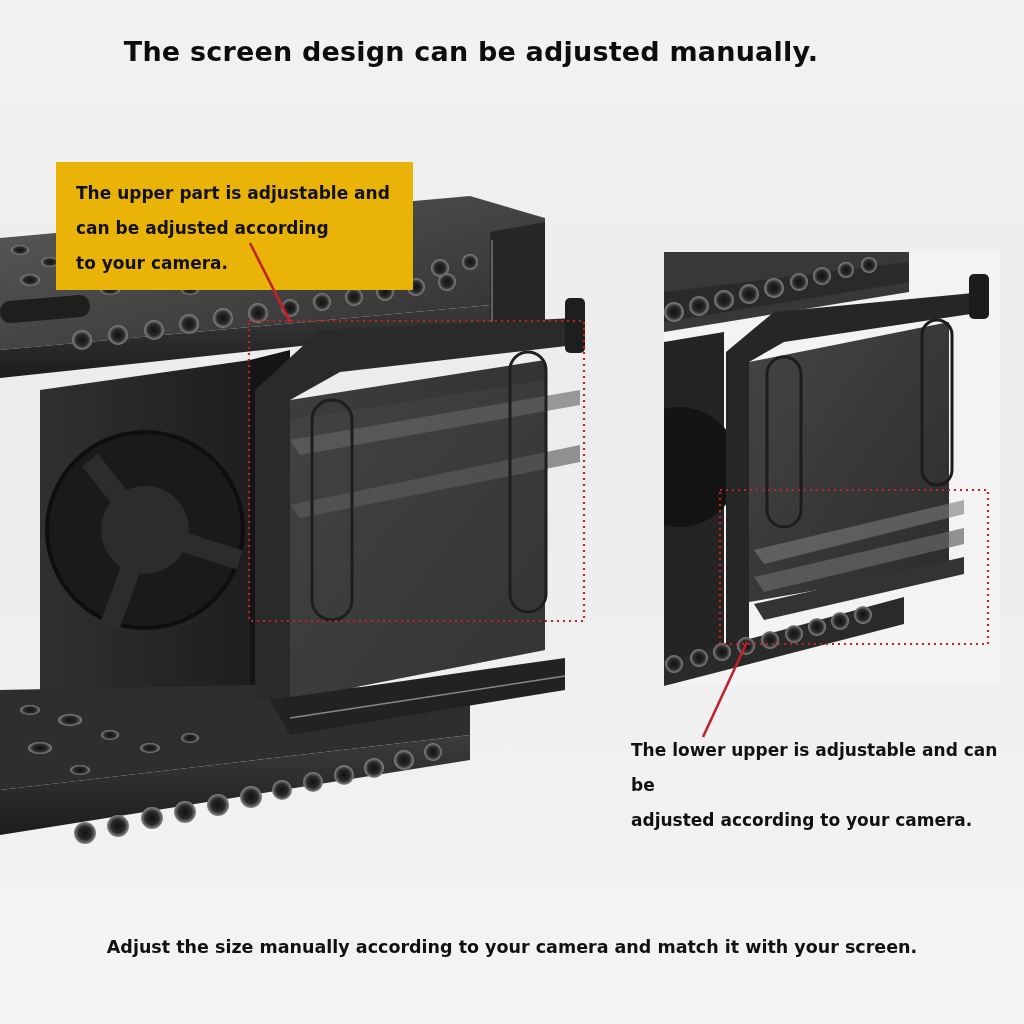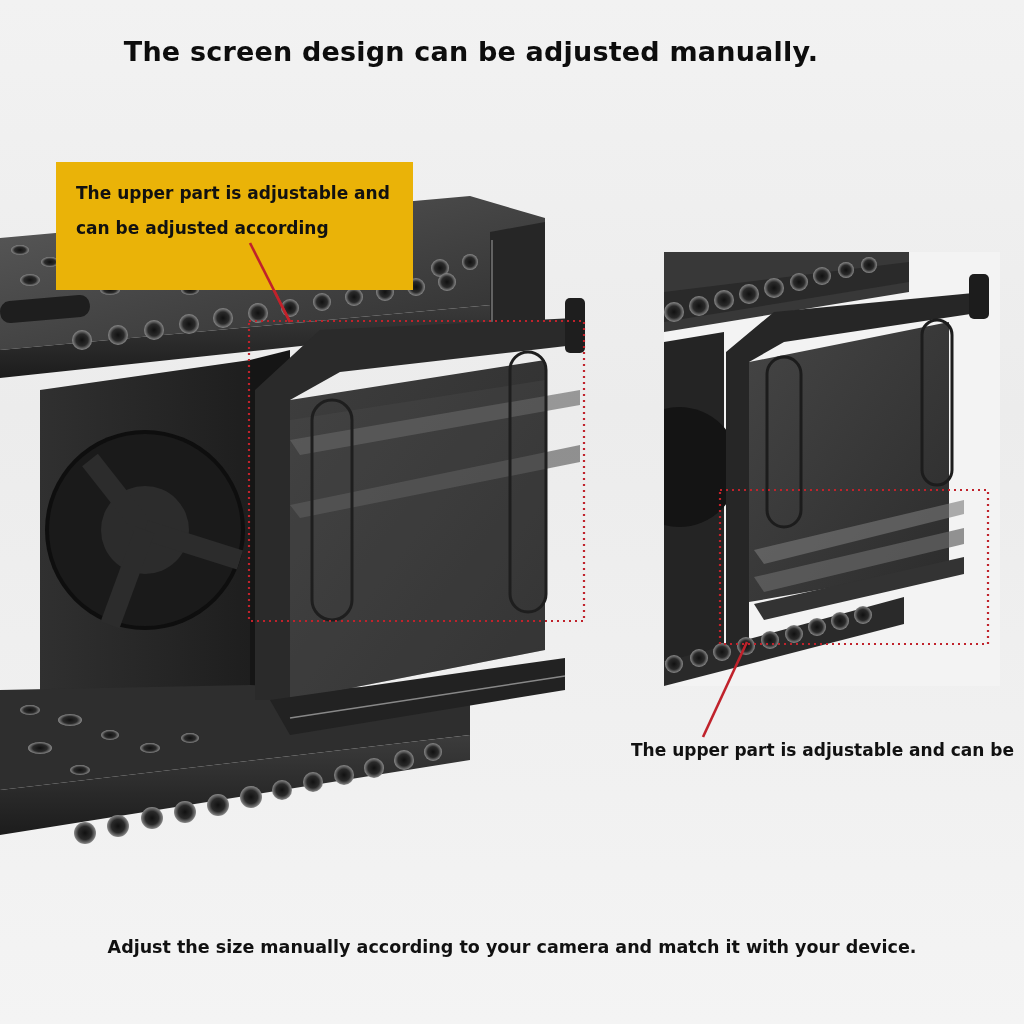--- a/index.html
+++ b/index.html
@@ -224,22 +224,24 @@
 </div>
 
 <svg class="scene" style="pointer-events:none" viewBox="0 0 1024 1024" width="1024" height="1024">
   <rect x="720" y="490" width="268" height="154" fill="none" stroke="#c0222b" stroke-width="2.2" stroke-dasharray="2 4"></rect>
   <line x1="747" y1="642" x2="703" y2="737" stroke="#c0222b" stroke-width="2.6"></line>
 </svg>
 
 <div class="callout-upper">
   <span>The upper part is adjustable and</span>
   <span>can be adjusted according</span>
+  <span>to your camera.</span>
 </div>
 <svg class="scene" style="pointer-events:none" viewBox="0 0 1024 1024" width="1024" height="1024">
   <line x1="250" y1="243" x2="290" y2="322" stroke="#c0222b" stroke-width="2.6"></line>
 </svg>
 
 <div class="callout-lower">
-  <span>The upper part is adjustable and can be</span>
+  <span>The lower upper is adjustable and can be</span>
+  <span>adjusted according to your camera.</span>
 </div>
 
-<div class="footer-caption">Adjust the size manually according to your camera and match it with your device.</div>
+<div class="footer-caption">Adjust the size manually according to your camera and match it with your screen.</div>
 
 </body></html>

